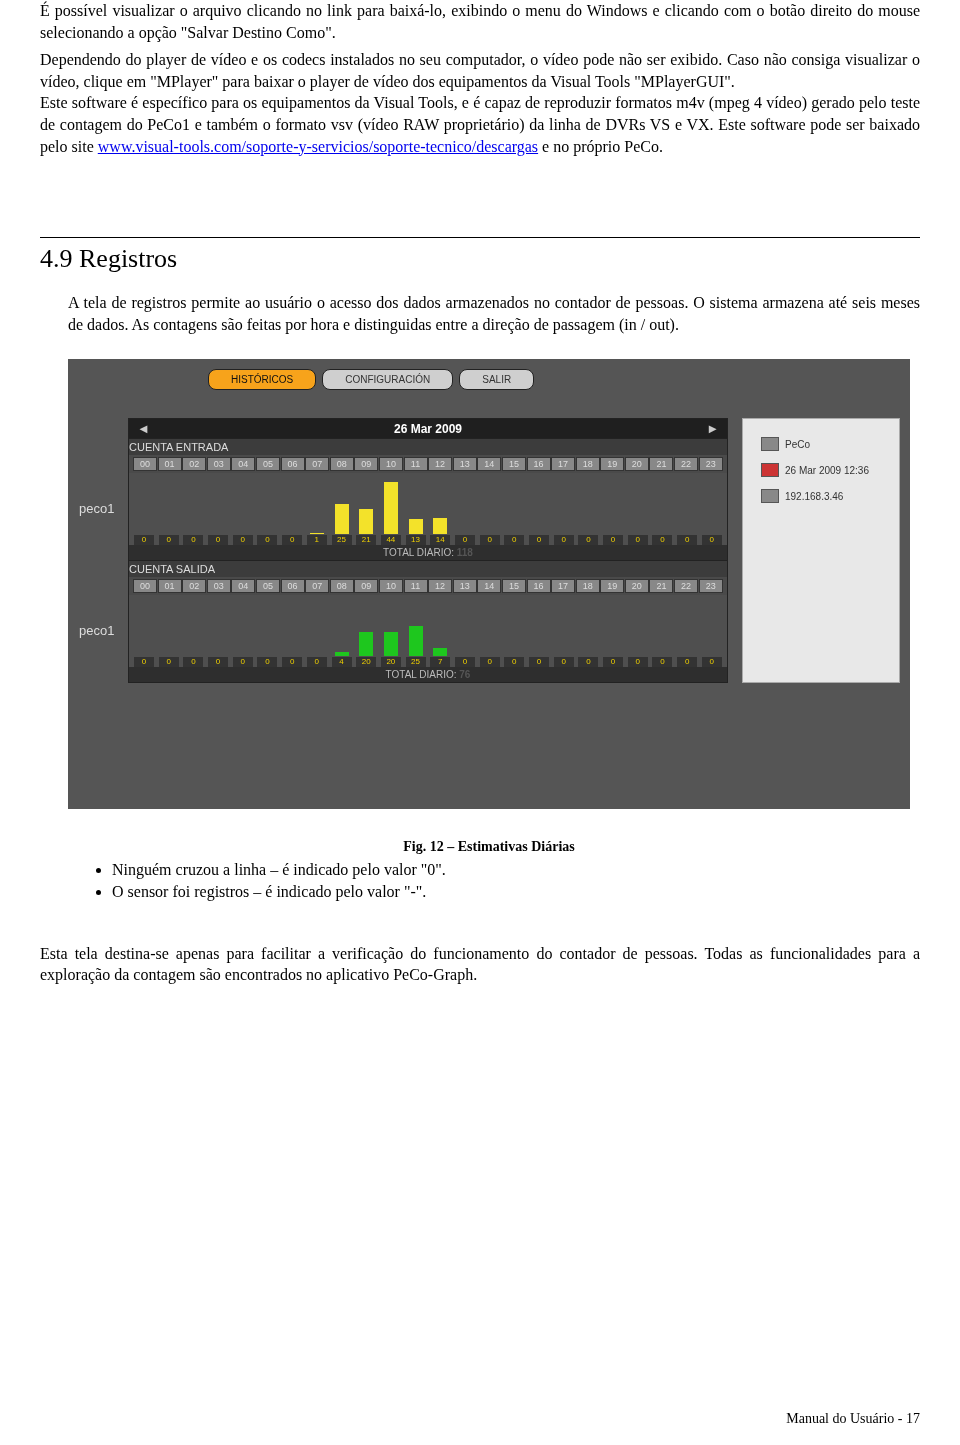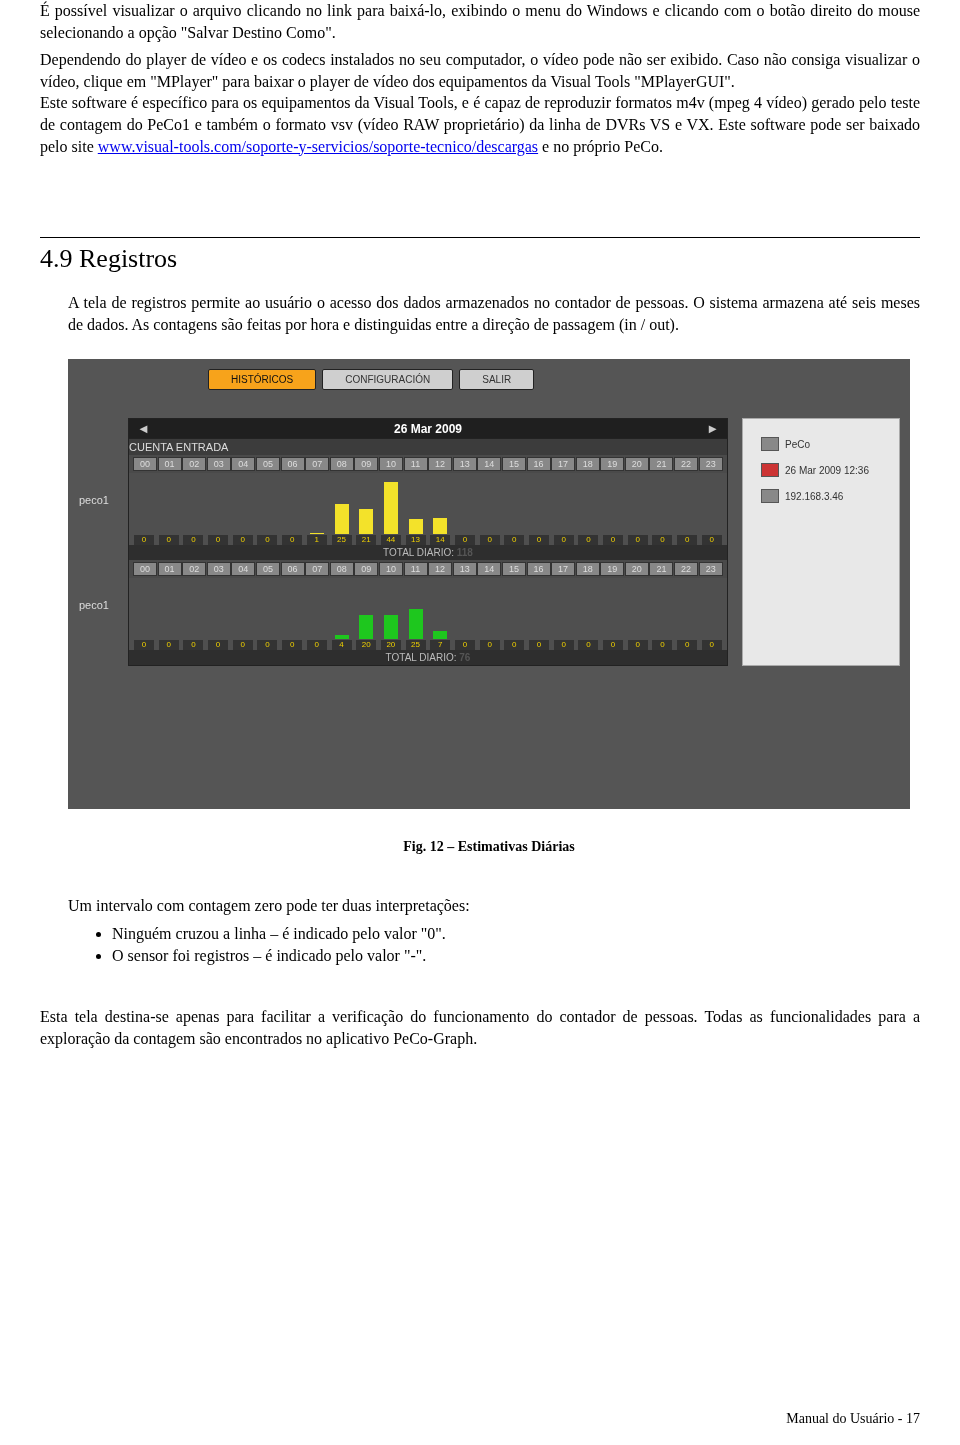--- a/index.html
+++ b/index.html
@@ -5,34 +5,34 @@
 html,body{margin:0;padding:0;background:#fff;font-family:"Times New Roman",serif;color:#000}
 .page{width:960px;min-height:1445px;margin:0 auto;position:relative;padding:0 40px 60px 40px;box-sizing:border-box}
 .para{font-size:16px;line-height:1.35;text-align:justify;margin:0 0 6px 0}
 a.link{color:#0000ee;text-decoration:underline}
 .hr{border:0;border-top:1px solid #000;margin:80px 0 6px 0}
 h2{font-size:26px;font-weight:normal;margin:0 0 18px 0}
 .indented{margin-left:28px}
 .screenshot{margin:24px 10px 0 28px}
 .ui{background:#555;padding:10px 10px 24px 10px;font-family:Arial,Helvetica,sans-serif;color:#ddd;position:relative;height:450px;box-sizing:border-box}
 .tabs{display:flex;gap:6px;margin-left:130px;margin-bottom:28px}
-.tab{font-size:10px;padding:4px 22px;border-radius:2px;background:#cfcfcf;color:#333;border:1px solid #222}
+.tab{font-size:10px;padding:4px 22px;border-radius:8px;background:#cfcfcf;color:#333;border:1px solid #222}
 .tab.active{background:#f7a31b;color:#111}
 .main-area{display:flex;gap:14px}
 .charts-col{flex:1}
 .right-panel{background:#e8e8e8;border:1px solid #aaa;width:120px;padding:18px;font-size:10px;color:#333;display:flex;flex-direction:column;gap:12px}
 .rp-row{display:flex;align-items:center;gap:6px}
 .rp-row .sq{width:16px;height:12px;background:#888;border:1px solid #555}
 .date-bar{background:#1f1f1f;display:flex;align-items:center;justify-content:space-between;padding:2px 8px;font-size:12px;color:#fff;font-weight:bold}
 .arrow-btn{color:#ccc;font-size:13px;cursor:pointer}
 .section-title{background:#3c3c3c;color:#ddd;font-size:11px;text-align:left;padding:2px 0;border-top:1px solid #222}
 .hours-row{display:flex;background:#4a4a4a;padding:2px 4px;gap:0;justify-content:space-between}
 .hour-cell{font-size:9px;color:#ddd;background:#888;width:22px;text-align:center;border:1px solid #333;line-height:12px}
 .chart-block{display:flex;align-items:flex-end;height:72px;background:#4f4f4f;position:relative;padding:0 4px}
-.chart-block .label-side{position:absolute;left:-50px;top:21px;font-size:11px;color:#ddd}
+.chart-block .label-side{position:absolute;left:-50px;top:28px;font-size:13px;color:#ddd}
 .bars-wrap{flex:1;display:flex;align-items:flex-end;justify-content:space-between;height:100%}
 .bar-slot{width:22px;display:flex;flex-direction:column;align-items:center;justify-content:flex-end;height:100%;position:relative}
 .bar-rect{width:14px}
 .bar-rect.yellow{background:#f3e22a}
 .bar-rect.green{background:#1ec71e}
 .bar-val{font-size:8px;color:#f0d000;line-height:10px;margin-top:1px;width:20px;text-align:center;background:#333}
 .total-row{background:#2e2e2e;color:#bbb;font-size:10px;text-align:center;padding:2px 0}
 .total-row .tval{color:#555;font-weight:bold}
 .figcap{text-align:center;font-size:14px;font-family:"Times New Roman",serif;font-weight:bold;margin-top:30px}
 .bullets{margin:4px 0 0 72px;padding:0}
@@ -200,20 +200,21 @@
                   <div class="bar-slot">
                     <div class="bar-rect yellow" style="height: 0px;"></div>
                     <div class="bar-val">0</div>
                   </div>
                 </div>
             </div>
             <div class="total-row">
               <span>TOTAL DIARIO: </span><span class="tval">118</span>
             </div>
 
+            <div class="section-title">CUENTA SALIDA</div>
             <div class="hours-row" id="hours-salida">
                 <div class="hour-cell">00</div>
                 <div class="hour-cell">01</div>
                 <div class="hour-cell">02</div>
                 <div class="hour-cell">03</div>
                 <div class="hour-cell">04</div>
                 <div class="hour-cell">05</div>
                 <div class="hour-cell">06</div>
                 <div class="hour-cell">07</div>
                 <div class="hour-cell">08</div>
@@ -352,21 +353,20 @@
           <div class="rp-row">
             <span class="sq"></span>
             <span>192.168.3.46</span>
           </div>
         </div>
       </div>
     </div>
     <div class="figcap">Fig. 12 – Estimativas Diárias</div>
   </div>
 
-  <p class="para indented" style="margin-top:40px">Um intervalo com contagem zero pode ter duas interpretações:</p>
   <ul class="bullets">
     <li>Ninguém cruzou a linha – é indicado pelo valor "0".</li>
     <li>O sensor foi registros – é indicado pelo valor "-".</li>
   </ul>
 
   <p class="para" style="margin-top:40px">Esta tela destina-se apenas para facilitar a verificação do funcionamento do contador de pessoas. Todas as funcionalidades para a exploração da contagem são encontrados no aplicativo PeCo-Graph.</p>
 
   <div class="footer">Manual do Usuário - 17</div>
 </div>
 

